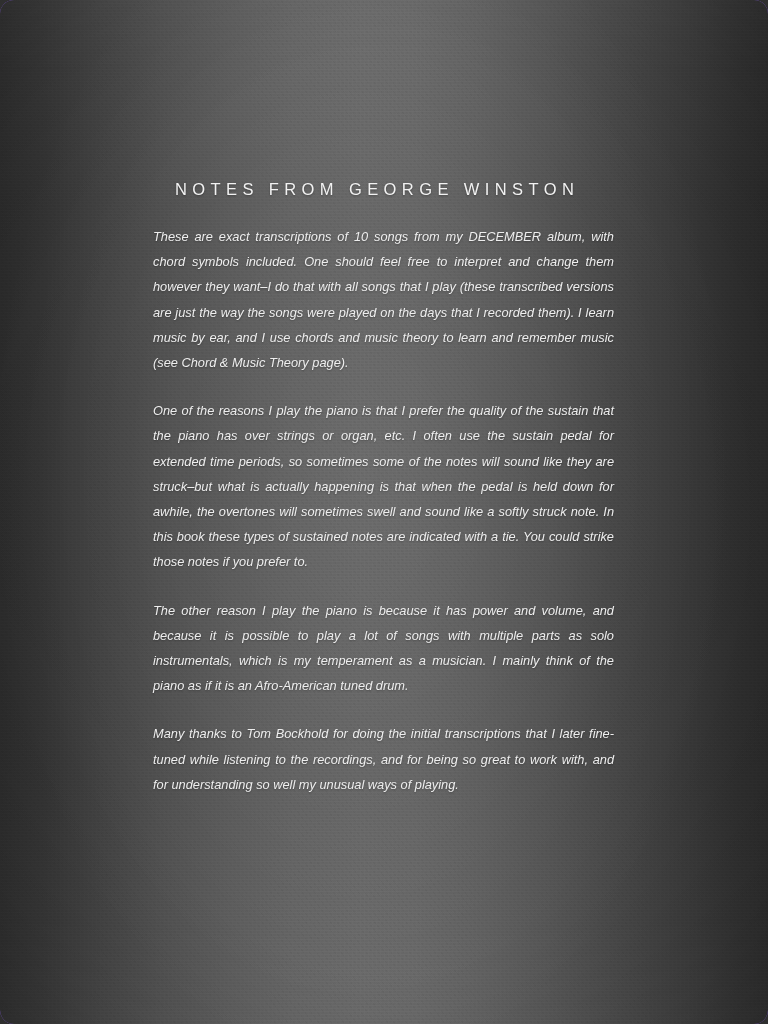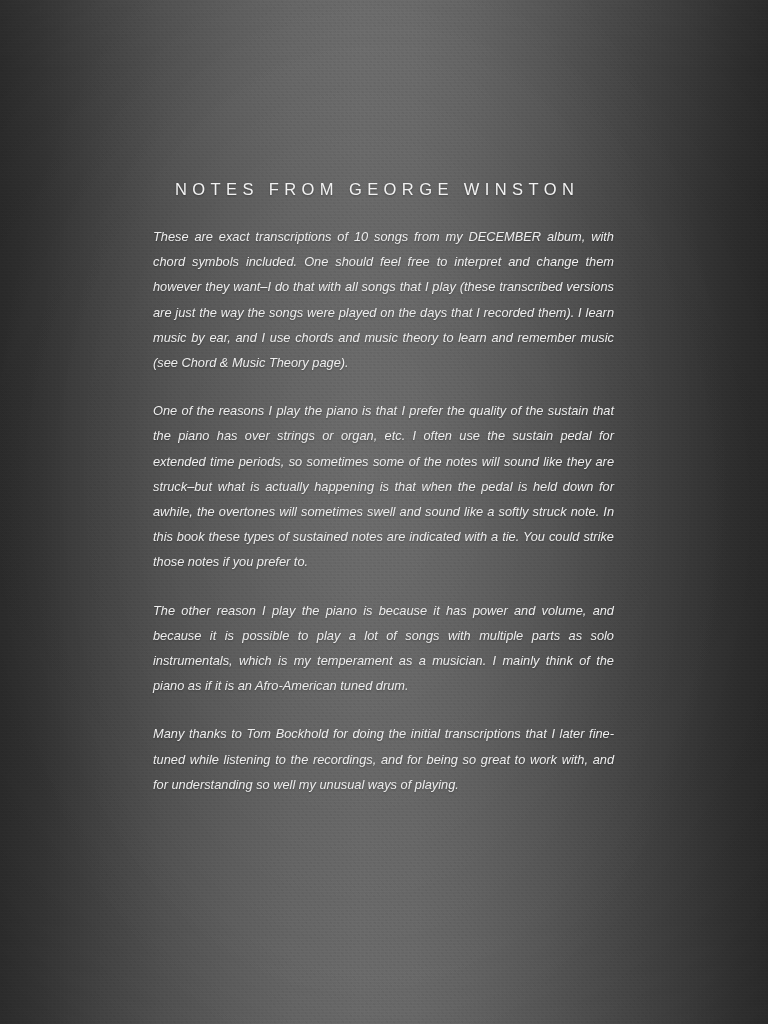--- a/index.html
+++ b/index.html
@@ -12,20 +12,21 @@
     font-family: "Liberation Sans", sans-serif;
     -webkit-font-smoothing: antialiased;
   }
 
   #page {
     position: relative;
     width: 768px;
     height: 1024px;
     overflow: hidden;
     background: #8b5cf6;
+    border-radius: 14px;
   }
 
   
   #bg-horizontal {
     position: absolute;
     inset: 0;
     background: linear-gradient(to right,
       #2e2e2e 0%,
       #363636 6%,
       #424242 13%,

